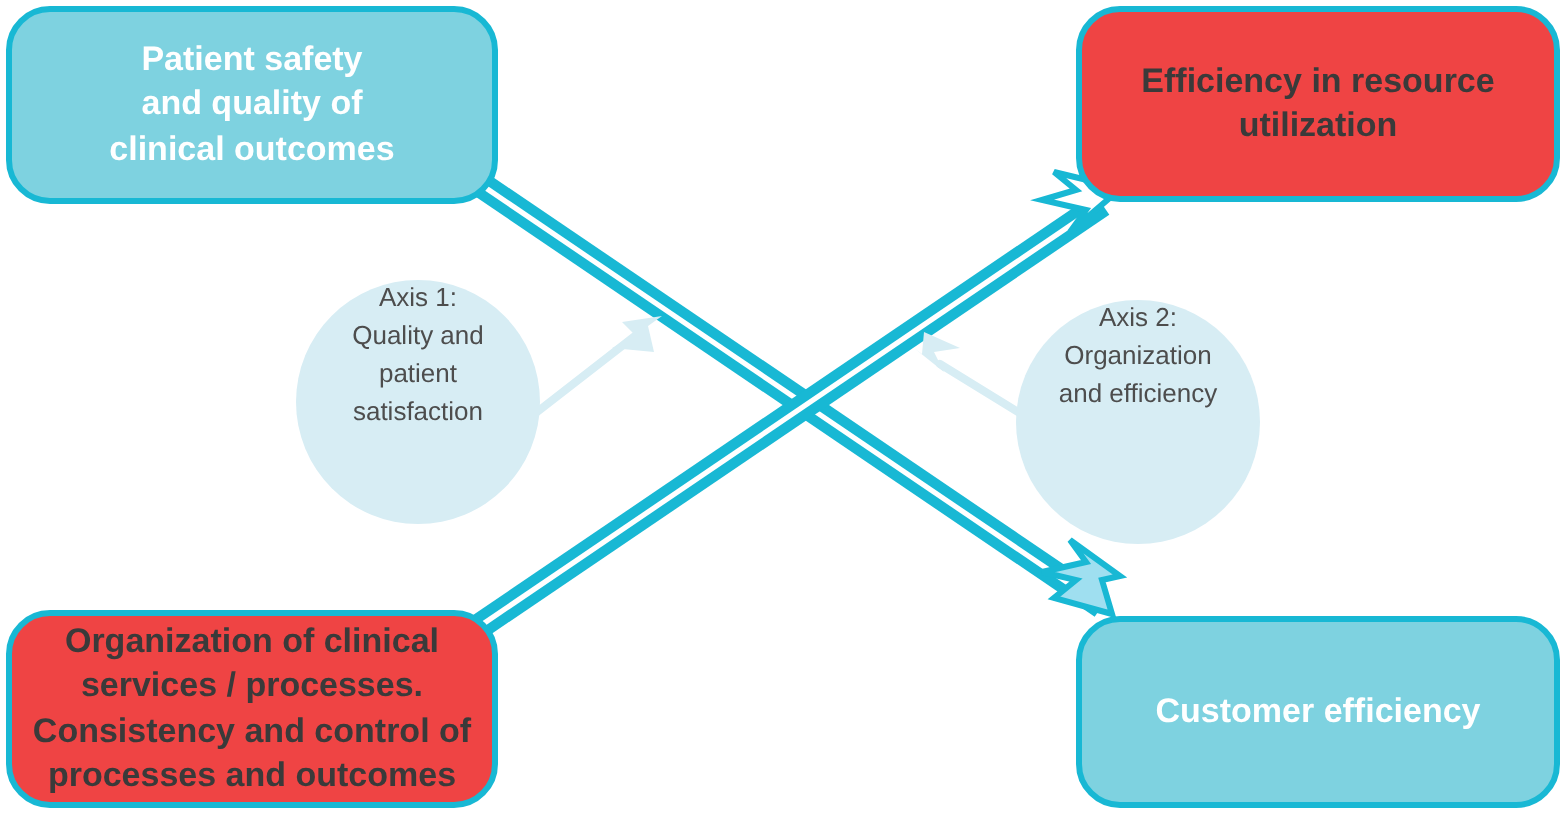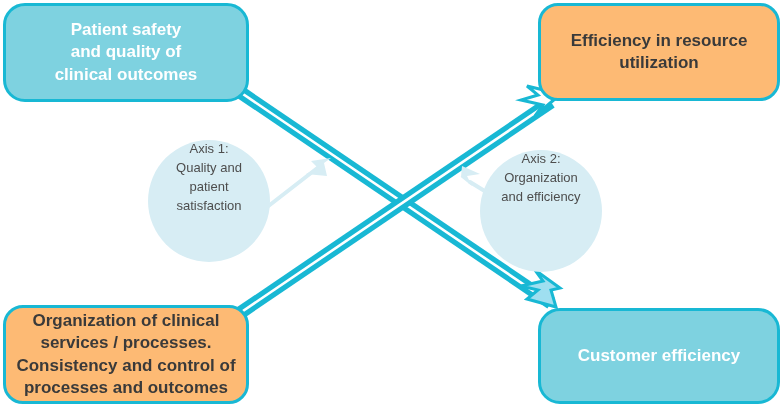--- a/index.html
+++ b/index.html
@@ -34,23 +34,22 @@
     font-weight: bold;
     font-size: 17px;
     line-height: 1.32;
     z-index: 4;
   }
   .node-box.filled {
     background: #7ed2e0;
     color: #ffffff;
   }
   .node-box.hollow {
-    background: #fdba74;
+    background: #ef4444;
     color: #3a3a3a;
-    border-radius: 20px;
   }
   .node-label {
     white-space: pre-line;
     padding: 4px 10px;
   }
   #box-patient-safety  { left: 3px;   top: 3px;   width: 246px; height: 99px;  }
   #box-efficiency      { left: 538px; top: 3px;   width: 242px; height: 98px;  }
   #box-organization    { left: 3px;   top: 305px; width: 246px; height: 99px;  }
   #box-customer        { left: 538px; top: 308px; width: 242px; height: 96px;  }
 
@@ -62,21 +61,21 @@
     align-items: flex-start;
     justify-content: center;
     text-align: center;
     color: #4d4d4d;
     font-size: 13px;
     line-height: 1.45;
     z-index: 2;
   }
   .axis-label { white-space: pre-line; padding: 0 10px; }
   #circle-axis1 { left: 148px; top: 140px; width: 122px; height: 122px; }
-  #circle-axis2 { left: 480px; top: 150px; width: 122px; height: 122px; }
+  #circle-axis2 { left: 508px; top: 150px; width: 122px; height: 122px; }
 </style>
 </head>
 <body>
 
 <div id="canvas">
 
   <svg id="svg-layer" viewBox="0 0 783 411" xmlns="http://www.w3.org/2000/svg">
 
     <g>
       <line x1="240" y1="92" x2="551" y2="303" stroke="#18b8d4" stroke-width="13" stroke-linecap="butt"></line>

